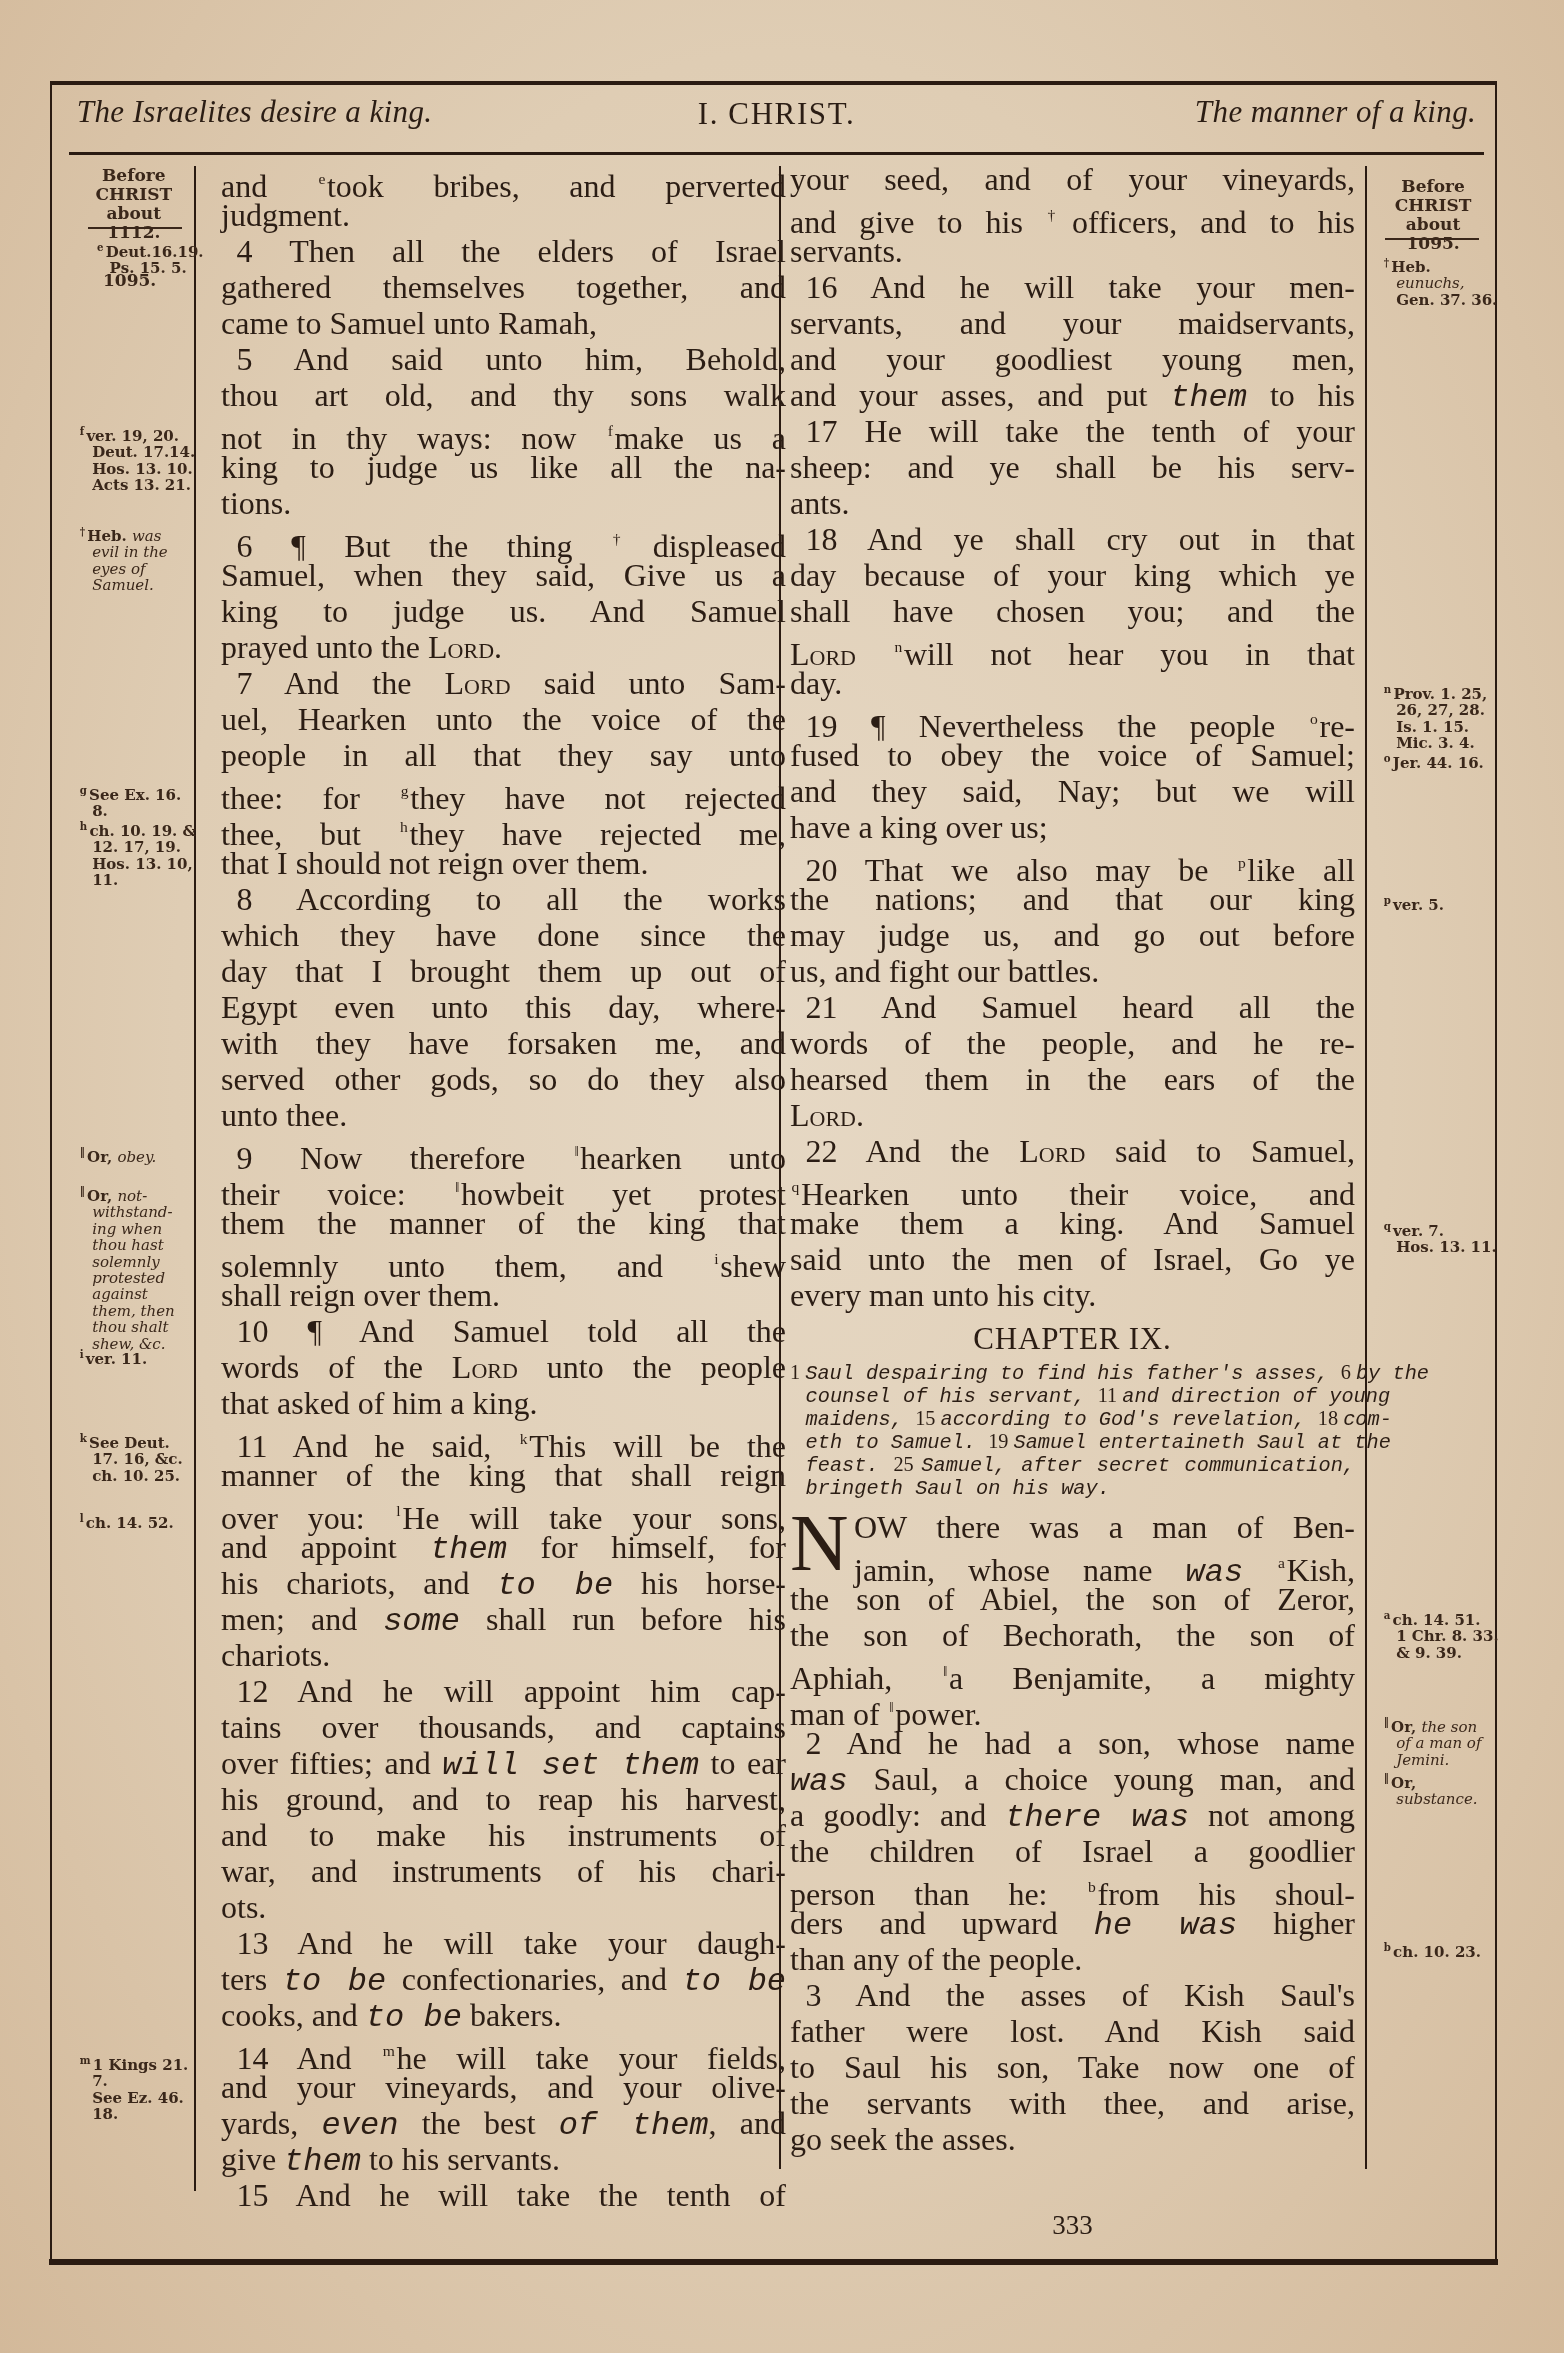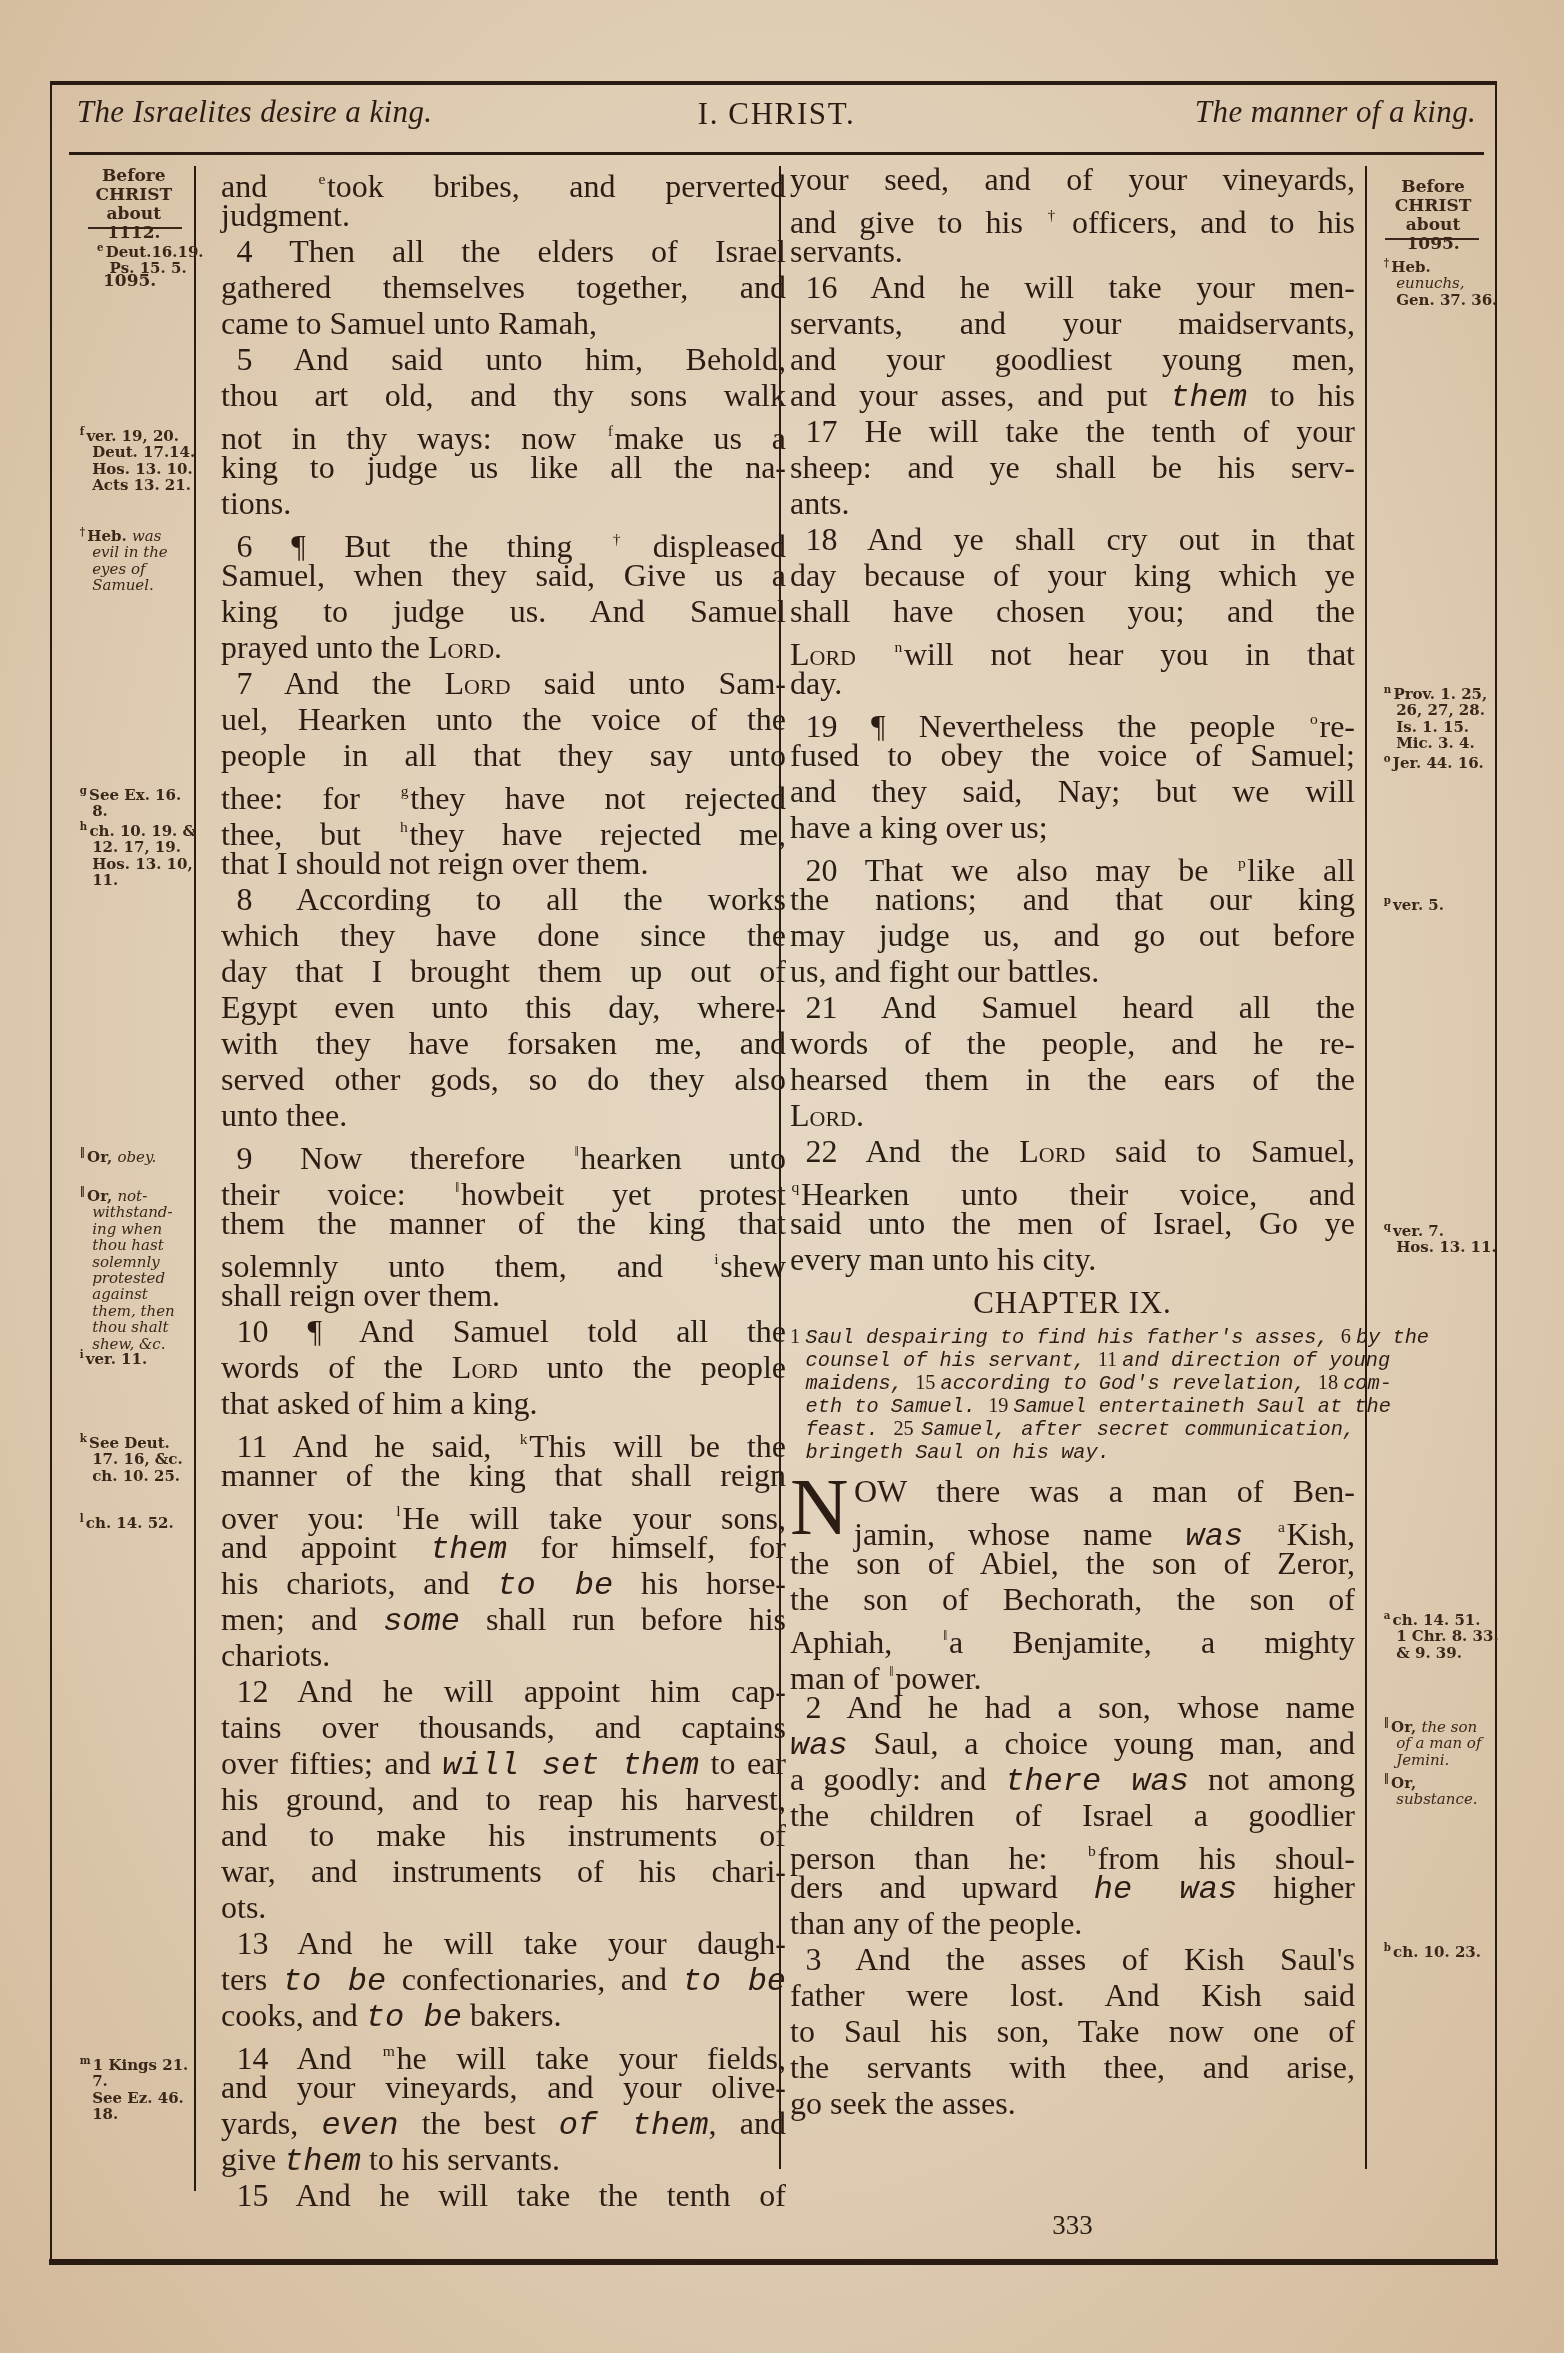--- a/index.html
+++ b/index.html
@@ -290,20 +290,21 @@
         <span class="tl indent"><span>20 That we also may be </span><span class="sup">p</span><span>like all</span></span>
         <span class="tl"><span>the nations; and that our king</span></span>
         <span class="tl"><span>may judge us, and go out before</span></span>
         <span class="tl last"><span>us, and fight our battles.</span></span>
         <span class="tl indent"><span>21 And Samuel heard all the</span></span>
         <span class="tl"><span>words of the people, and he re-</span></span>
         <span class="tl"><span>hearsed them in the ears of the</span></span>
         <span class="tl last"><span class="sc">Lord</span><span>.</span></span>
         <span class="tl indent"><span>22 And the </span><span class="sc">Lord</span><span> said to Samuel,</span></span>
         <span class="tl"><span class="sup">q</span><span>Hearken unto their voice, and</span></span>
+        <span class="tl"><span>make them a king.  And Samuel</span></span>
         <span class="tl"><span>said unto the men of Israel, Go ye</span></span>
         <span class="tl last"><span>every man unto his city.</span></span>
       </div>
     <div class="chapter-title">CHAPTER IX.</div>
     <div class="summary" id="chapter-summary">
         <span class="tl"><span class="num">1 </span><span class="it">Saul despairing to find his father's asses, </span><span class="num">6 </span><span class="it">by the</span></span>
         <span class="tl indent"><span class="it">counsel of his servant, </span><span class="num">11 </span><span class="it">and direction of young</span></span>
         <span class="tl indent"><span class="it">maidens, </span><span class="num">15 </span><span class="it">according to God's revelation, </span><span class="num">18 </span><span class="it">com-</span></span>
         <span class="tl indent"><span class="it">eth to Samuel.  </span><span class="num">19 </span><span class="it">Samuel entertaineth Saul at the</span></span>
         <span class="tl indent"><span class="it">feast.  </span><span class="num">25 </span><span class="it">Samuel, after secret communication,</span></span>

